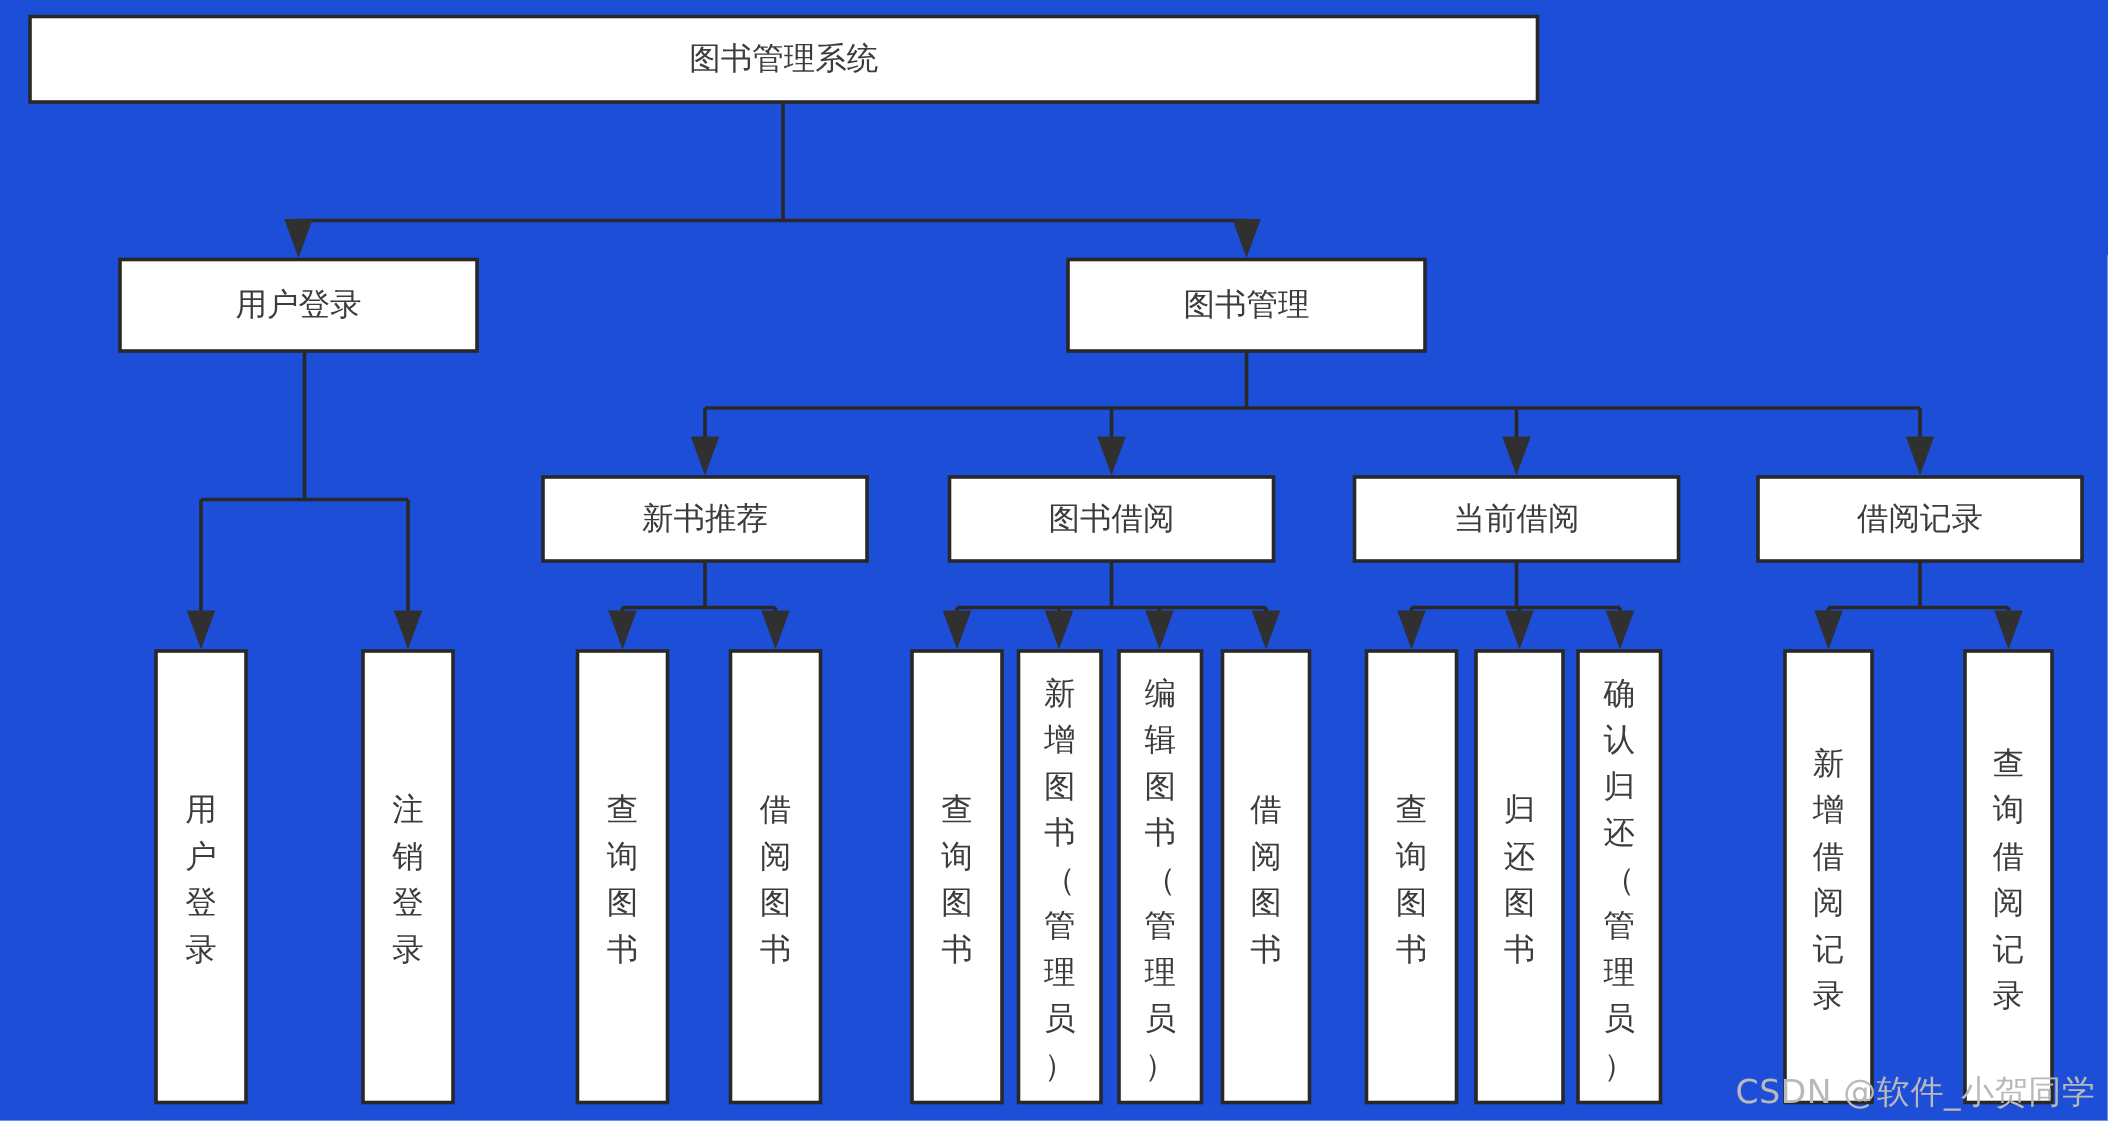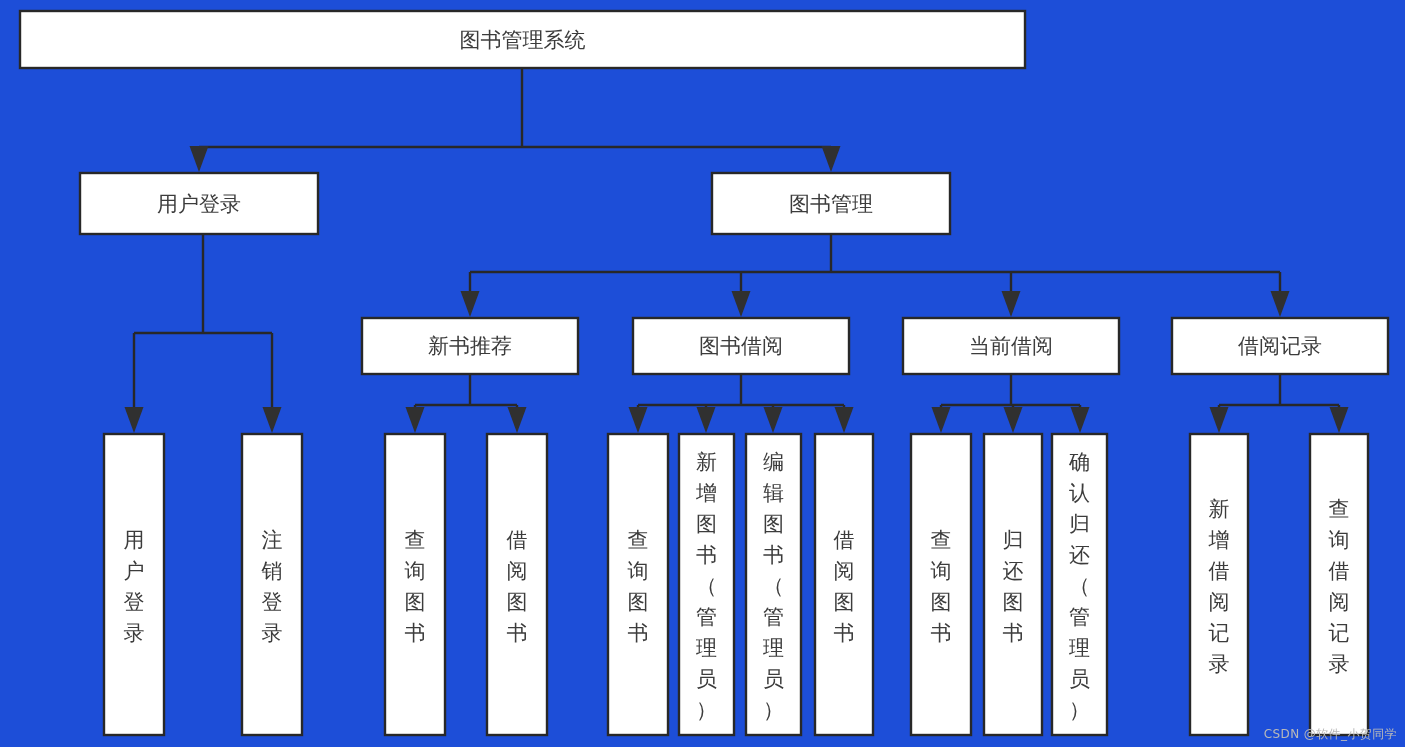--- a/index.html
+++ b/index.html
@@ -51,21 +51,21 @@
     fill: #3c3c3c;
     font-family: "DejaVu Sans", "Liberation Sans", sans-serif;
     font-size: 21px;
     text-anchor: middle;
   }
   .watermark {
     position: absolute;
     right: 8px;
     bottom: 4px;
     font-family: "DejaVu Sans", "Liberation Sans", sans-serif;
-    font-size: 12px;
+    font-size: 22px;
     color: #b9b9b9;
     letter-spacing: 0.4px;
     white-space: nowrap;
     user-select: none;
   }
 </style>
 </head>
 <body>
 
 <div id="diagram-root">

